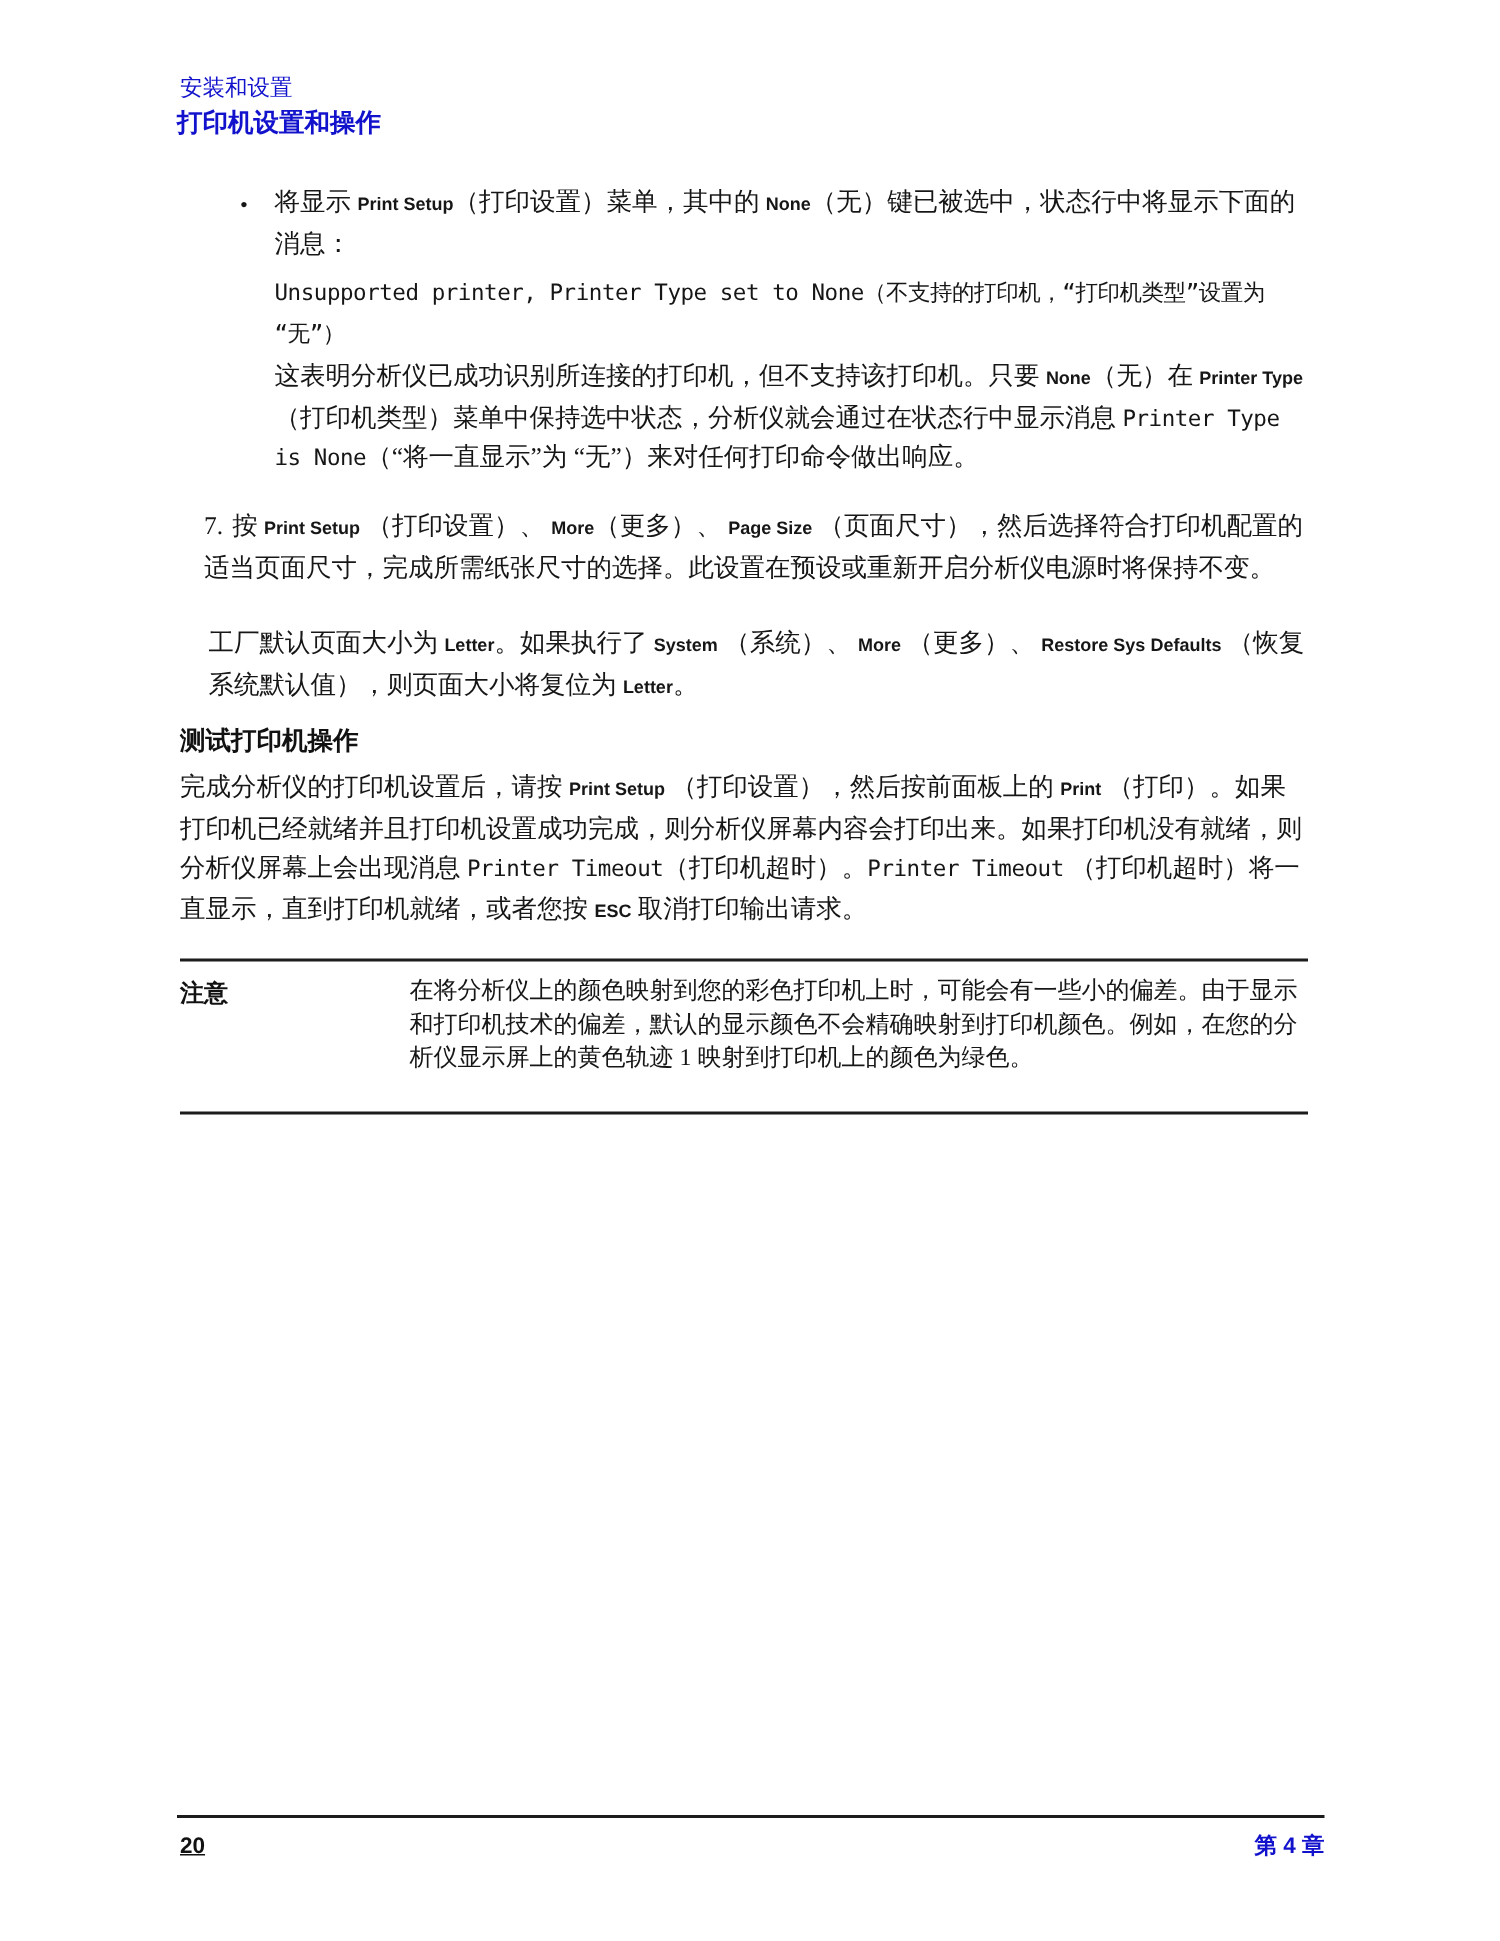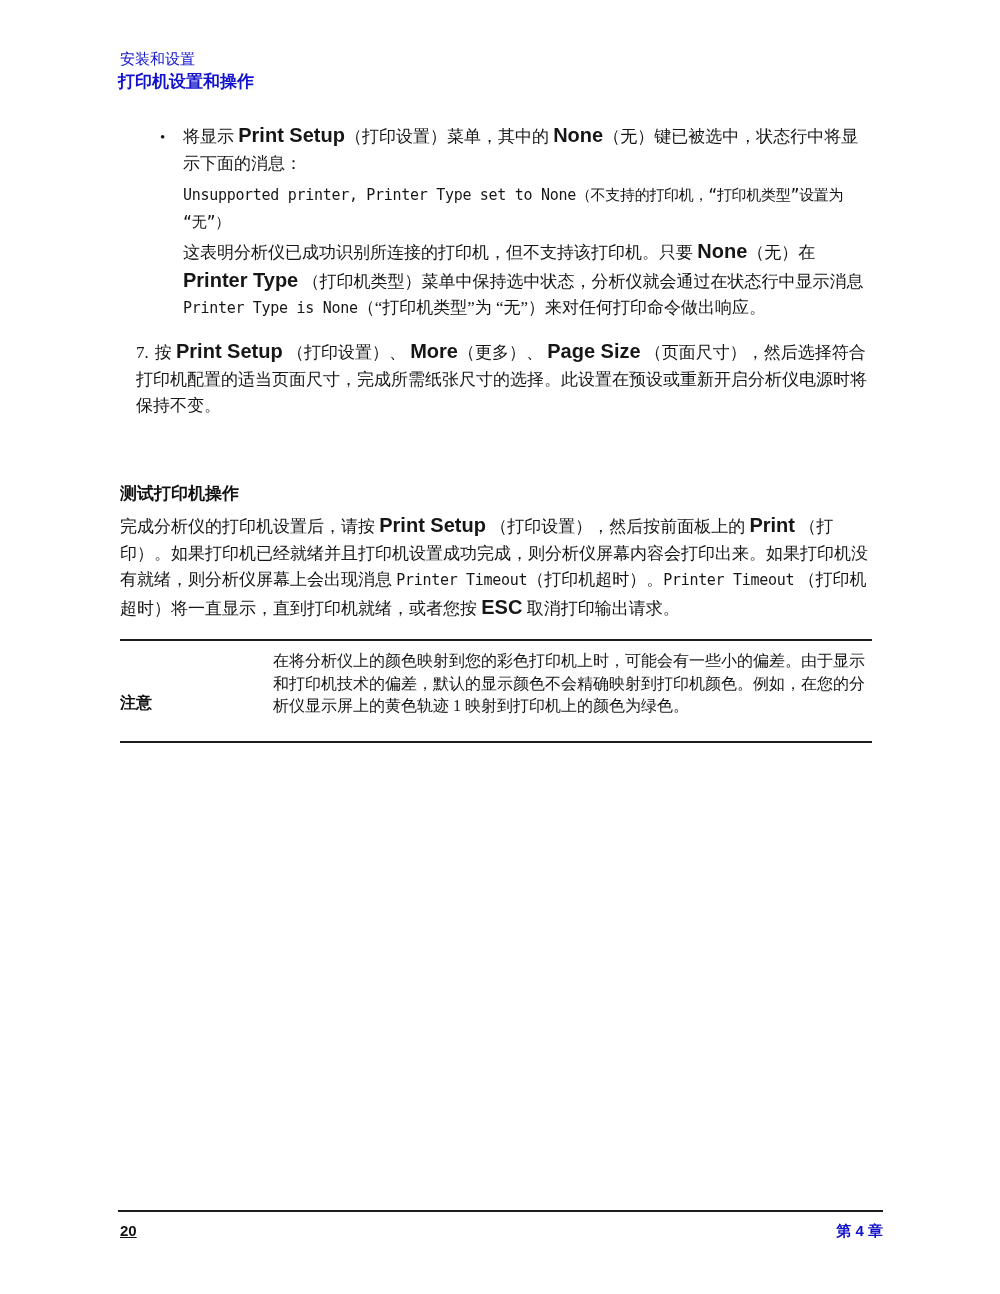--- a/index.html
+++ b/index.html
@@ -7,21 +7,21 @@
     position:relative;
     width:1000px;height:1294px;
     background:#ffffff;
     margin:0 auto;
     font-family:"Liberation Serif","DejaVu Serif",serif;
     font-size:17px;
     line-height:26.5px;
     color:#161616;
     overflow:hidden;
   }
-  .b{font-family:"Liberation Sans","DejaVu Sans",sans-serif;font-weight:700;font-size:20px;}
+  .b{font-family:"Liberation Sans","DejaVu Sans",sans-serif;font-weight:700;font-size:12px;}
   .m{font-family:"DejaVu Sans Mono","Liberation Mono",monospace;font-size:15px;letter-spacing:-0.3px;}
   .eyebrow{
     position:absolute;left:120px;top:50px;
     font-family:"Liberation Sans","DejaVu Sans",sans-serif;
     font-size:15px;line-height:18px;color:var(--accent,#1212cc);
   }
   .doc-title{
     position:absolute;left:118px;top:72px;
     font-family:Liberation Sans, sans-serif;
     font-weight:700;font-size:17px;line-height:20px;color:var(--accent,#1212cc);
@@ -43,21 +43,21 @@
     font-weight:700;font-size:17px;line-height:22px;color:#111;
   }
   .para-test{position:absolute;left:120px;top:512px;width:753px;}
   .note-box{
     position:absolute;left:120px;top:639px;width:752px;height:100px;
     border-top:2px solid #1c1c1c;border-bottom:2px solid #1c1c1c;
   }
   .note-label{
     position:absolute;left:0;top:9px;
     font-family:"Liberation Sans","DejaVu Sans",sans-serif;
-    font-weight:700;font-size:16px;color:#111;margin-top:40px;
+    font-weight:700;font-size:16px;color:#111;
   }
   .note-body{
     position:absolute;left:153px;top:9px;width:599px;
     font-size:16px;line-height:22.5px;
   }
   .footer-rule{position:absolute;left:118px;top:1210px;width:765px;height:2px;background:#1c1c1c;}
   .footer-page{
     position:absolute;left:120px;top:1218px;
     font-family:"Liberation Sans","DejaVu Sans",sans-serif;
     font-weight:700;font-size:15px;color:#111;text-decoration:underline;
@@ -74,24 +74,25 @@
 <div class="page">
 
   <div class="eyebrow">安装和设置</div>
   <div class="doc-title">打印机设置和操作</div>
 
   <div class="bullet-marker">•</div>
   <div class="bullet-text"><span>将显示 </span><span class="b">Print Setup</span><span>（打印设置）菜单，其中的 </span><span class="b">None</span><span>（无）键已被选中，状态行中将显示下面的消息：</span></div>
 
   <div class="mono-block"><span class="m">Unsupported printer, Printer Type set to None</span><span>（不支持的打印机，“打印机类型”设置为 “无”）</span></div>
 
-  <div class="para-recognized"><span>这表明分析仪已成功识别所连接的打印机，但不支持该打印机。只要 </span><span class="b">None</span><span>（无）在 </span><span class="b">Printer Type</span><span> （打印机类型）菜单中保持选中状态，分析仪就会通过在状态行中显示消息 </span><span class="m">Printer Type is None</span><span>（“打印机类型”为 “无”）来对任何打印命令做出响应。</span></div>
+  <div class="para-recognized"><span>这表明分析仪已成功识别所连接的打印机，但不支持该打印机。只要 </span><span class="b">None</span><span>（无）在 </span><span class="b">Printer Type</span><span> （打印机类型）菜单中保持选中状态，分析仪就会通过在状态行中显示消息 </span><span class="m">Printer Type is None</span><span>（“将一直显示”为 “无”）来对任何打印命令做出响应。</span></div>
 
   <div class="step7"><span class="stepnum">7.</span><span><span>按 </span><span class="b">Print Setup</span><span> （打印设置）、 </span><span class="b">More</span><span>（更多）、 </span><span class="b">Page Size</span><span> （页面尺寸），然后选择符合打印机配置的适当页面尺寸，完成所需纸张尺寸的选择。此设置在预设或重新开启分析仪电源时将保持不变。</span></span></div>
 
+  <div class="para-factory"><span>工厂默认页面大小为 </span><span class="b">Letter</span><span>。如果执行了 </span><span class="b">System</span><span> （系统）、 </span><span class="b">More</span><span> （更多）、 </span><span class="b">Restore Sys Defaults</span><span> （恢复系统默认值），则页面大小将复位为 </span><span class="b">Letter</span><span>。</span></div>
 
   <h2 class="subhead">测试打印机操作</h2>
 
   <div class="para-test"><span>完成分析仪的打印机设置后，请按 </span><span class="b">Print Setup</span><span> （打印设置），然后按前面板上的 </span><span class="b">Print</span><span> （打印）。如果打印机已经就绪并且打印机设置成功完成，则分析仪屏幕内容会打印出来。如果打印机没有就绪，则分析仪屏幕上会出现消息 </span><span class="m">Printer Timeout</span><span>（打印机超时）。</span><span class="m">Printer Timeout</span><span> （打印机超时）将一直显示，直到打印机就绪，或者您按 </span><span class="b">ESC</span><span> 取消打印输出请求。</span></div>
 
   <div class="note-box">
     <div class="note-label">注意</div>
     <div class="note-body"><span>在将分析仪上的颜色映射到您的彩色打印机上时，可能会有一些小的偏差。由于显示和打印机技术的偏差，默认的显示颜色不会精确映射到打印机颜色。例如，在您的分析仪显示屏上的黄色轨迹 1 映射到打印机上的颜色为绿色。</span></div>
   </div>
 

